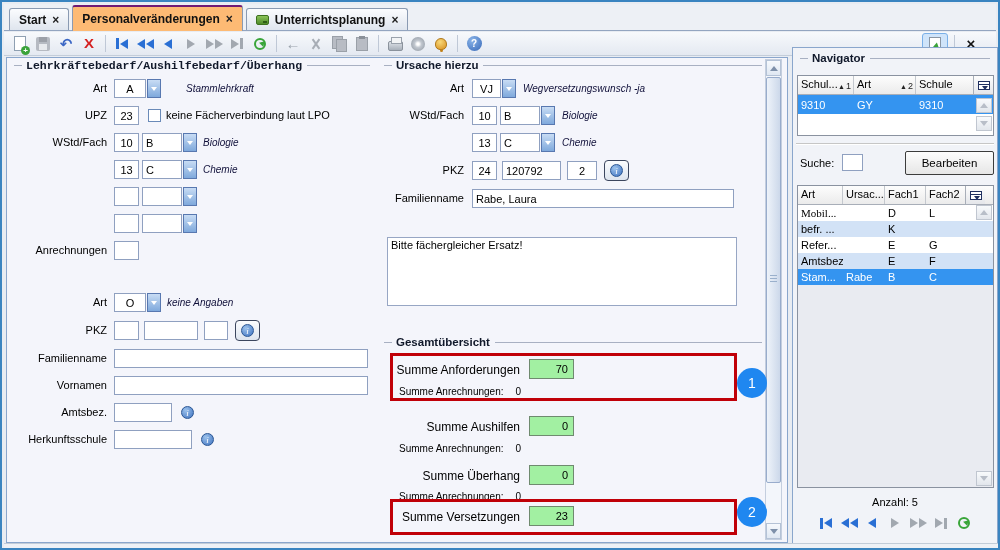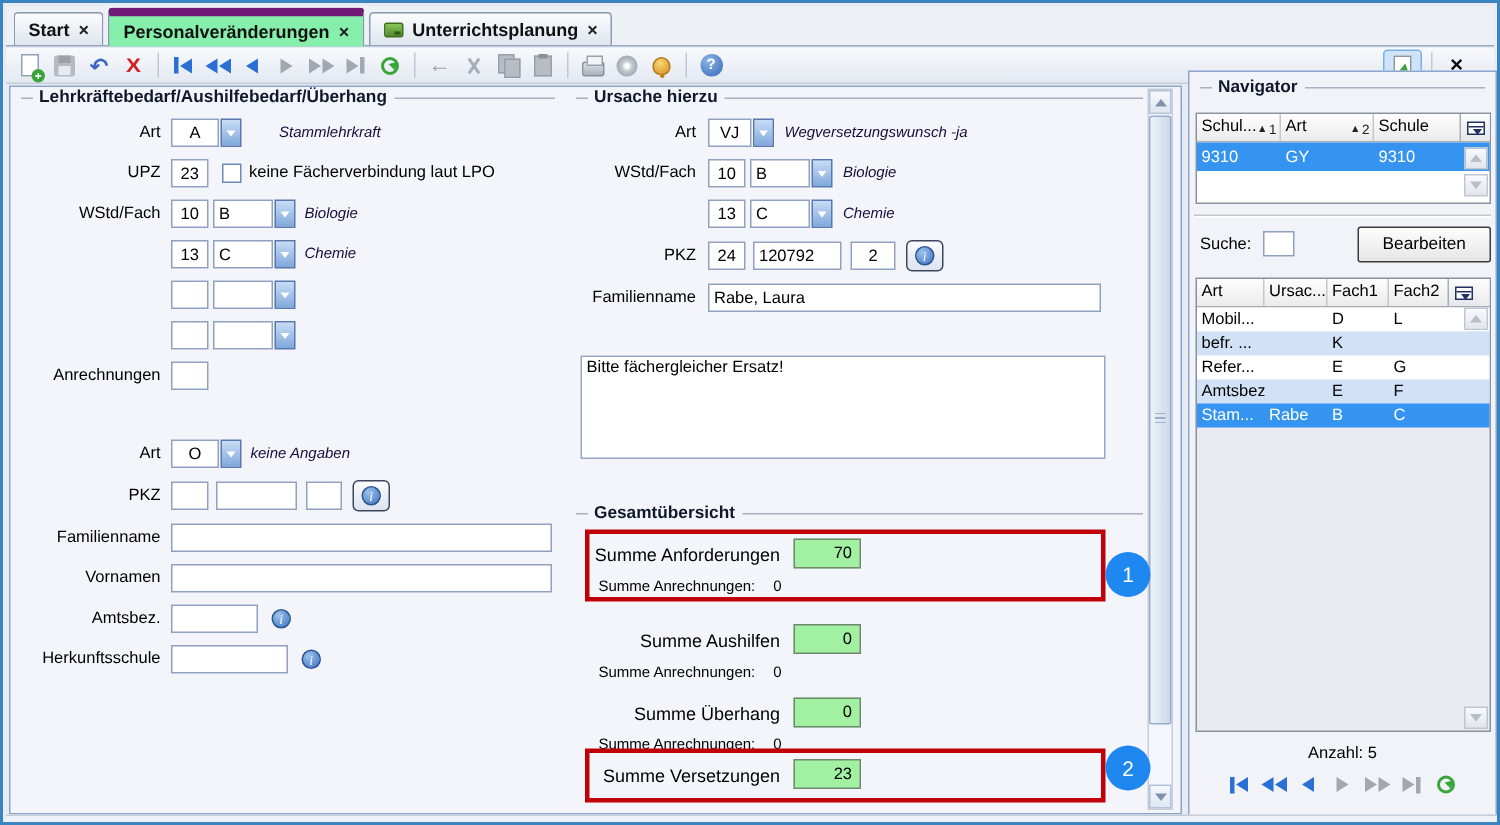--- a/index.html
+++ b/index.html
@@ -2,21 +2,21 @@
 <html><head>
 <meta charset="utf-8">
 <style>
   html,body{margin:0;padding:0;background:#d8dde4;font-family:"Liberation Sans","DejaVu Sans",sans-serif;}
   *{box-sizing:border-box;}
   .window{position:relative;width:1000px;height:550px;background:#e8ecf2;border:2px solid #3a84c0;overflow:hidden;}
 
   
   .tabbar{position:absolute;left:2px;top:2px;right:2px;height:27px;background:#edf0f5;display:flex;align-items:flex-end;padding-left:5px;border-bottom:1px solid #93a5c0;}
   .tab{height:22px;display:flex;align-items:center;gap:6px;padding:0 9px;margin-right:3px;border:1px solid #8a9ab2;border-bottom:none;border-radius:3px 3px 0 0;background:linear-gradient(#fbfcfe,#dfe5ee);font-size:12px;font-weight:600;color:#111;cursor:default;}
-  .tab.active{background:#86efac;height:26px;border-top:6px solid #701a75;margin-bottom:-1px;z-index:3;}
+  .tab.active{background:#fdba74;height:26px;border-top:2px solid #701a75;margin-bottom:-1px;z-index:3;}
   .tabx{font-weight:700;font-size:12px;color:#222;}
   .cardico{width:13px;height:10px;background:linear-gradient(#8cc45a,#4e8a28);border:1px solid #3c701e;border-radius:2px;position:relative;}
   .cardico::after{content:"";position:absolute;right:1px;bottom:1px;width:4px;height:2px;background:#2e5c14;}
 
   
   .toolbar{position:absolute;left:2px;top:30px;right:2px;height:24px;background:linear-gradient(#f7f9fc,#e4e9f1);border-bottom:1px solid #c3cdda;display:flex;align-items:center;padding:0 6px;gap:3px;}
   .ticon{width:20px;height:20px;display:flex;align-items:center;justify-content:center;font-size:14px;position:relative;}
   .tsep{width:1px;height:17px;background:#bfc8d6;margin:0 3px;}
   .tspacer{flex:1;}
   .glyph-undo{color:#3a66c4;font-weight:700;font-size:15px;}
@@ -204,21 +204,21 @@
     <span class="syncbtn">
         <span class="syncpage"></span>
       </span>
     <span class="tsep"></span>
     <span class="ticon closex">×</span>
     <span style="width:6px"></span>
   </div>
 
   <div class="mainarea"></div>
 
-  <div class="grp" style="left:12px;top:57px;width:356px;">
+  <div class="grp" style="left:12px;top:57px;width:356px;font-family:Liberation Mono, monospace;">
       <span>Lehrkräftebedarf/Aushilfebedarf/Überhang</span>
       <i></i>
     </div>
 
   <div class="lbl" style="left:5px;top:80px;width:100px;">Art</div>
   <input class="inp ctr" style="left: 112px; top: 77px; width: 32px;" value="A">
   <div class="combo" style="left:145px;top:77px;"></div>
   <div class="hint" style="left:184px;top:81px;">Stammlehrkraft</div>
 
   <div class="lbl" style="left:5px;top:107px;width:100px;">UPZ</div>
@@ -406,21 +406,21 @@
     <div class="thead">
       <div class="th" style="width:45px;">Art</div>
       <div class="th" style="width:42px;">Ursac...</div>
       <div class="th" style="width:41px;">Fach1</div>
       <div class="th" style="width:39px;border-right:none;">Fach2</div>
       <div class="chooserbtn">
           <span class="chooser"></span>
         </div>
     </div>
     <div class="trow" style="height:16px;background:#fff;">
-      <span class="cell" style="width:45px;">Mobil...</span>
+      <span class="cell" style="width:45px;font-family:Liberation Serif, serif;">Mobil...</span>
         <span class="cell" style="width:42px;"></span>
         <span class="cell" style="width:41px;">D</span>
         <span class="cell" style="width:39px;">L</span>
     </div>
     <div class="trow r-alt" style="height:16px;">
       <span class="cell" style="width:45px;">befr. ...</span>
         <span class="cell" style="width:42px;"></span>
         <span class="cell" style="width:41px;">K</span>
         <span class="cell" style="width:39px;"></span>
     </div>

